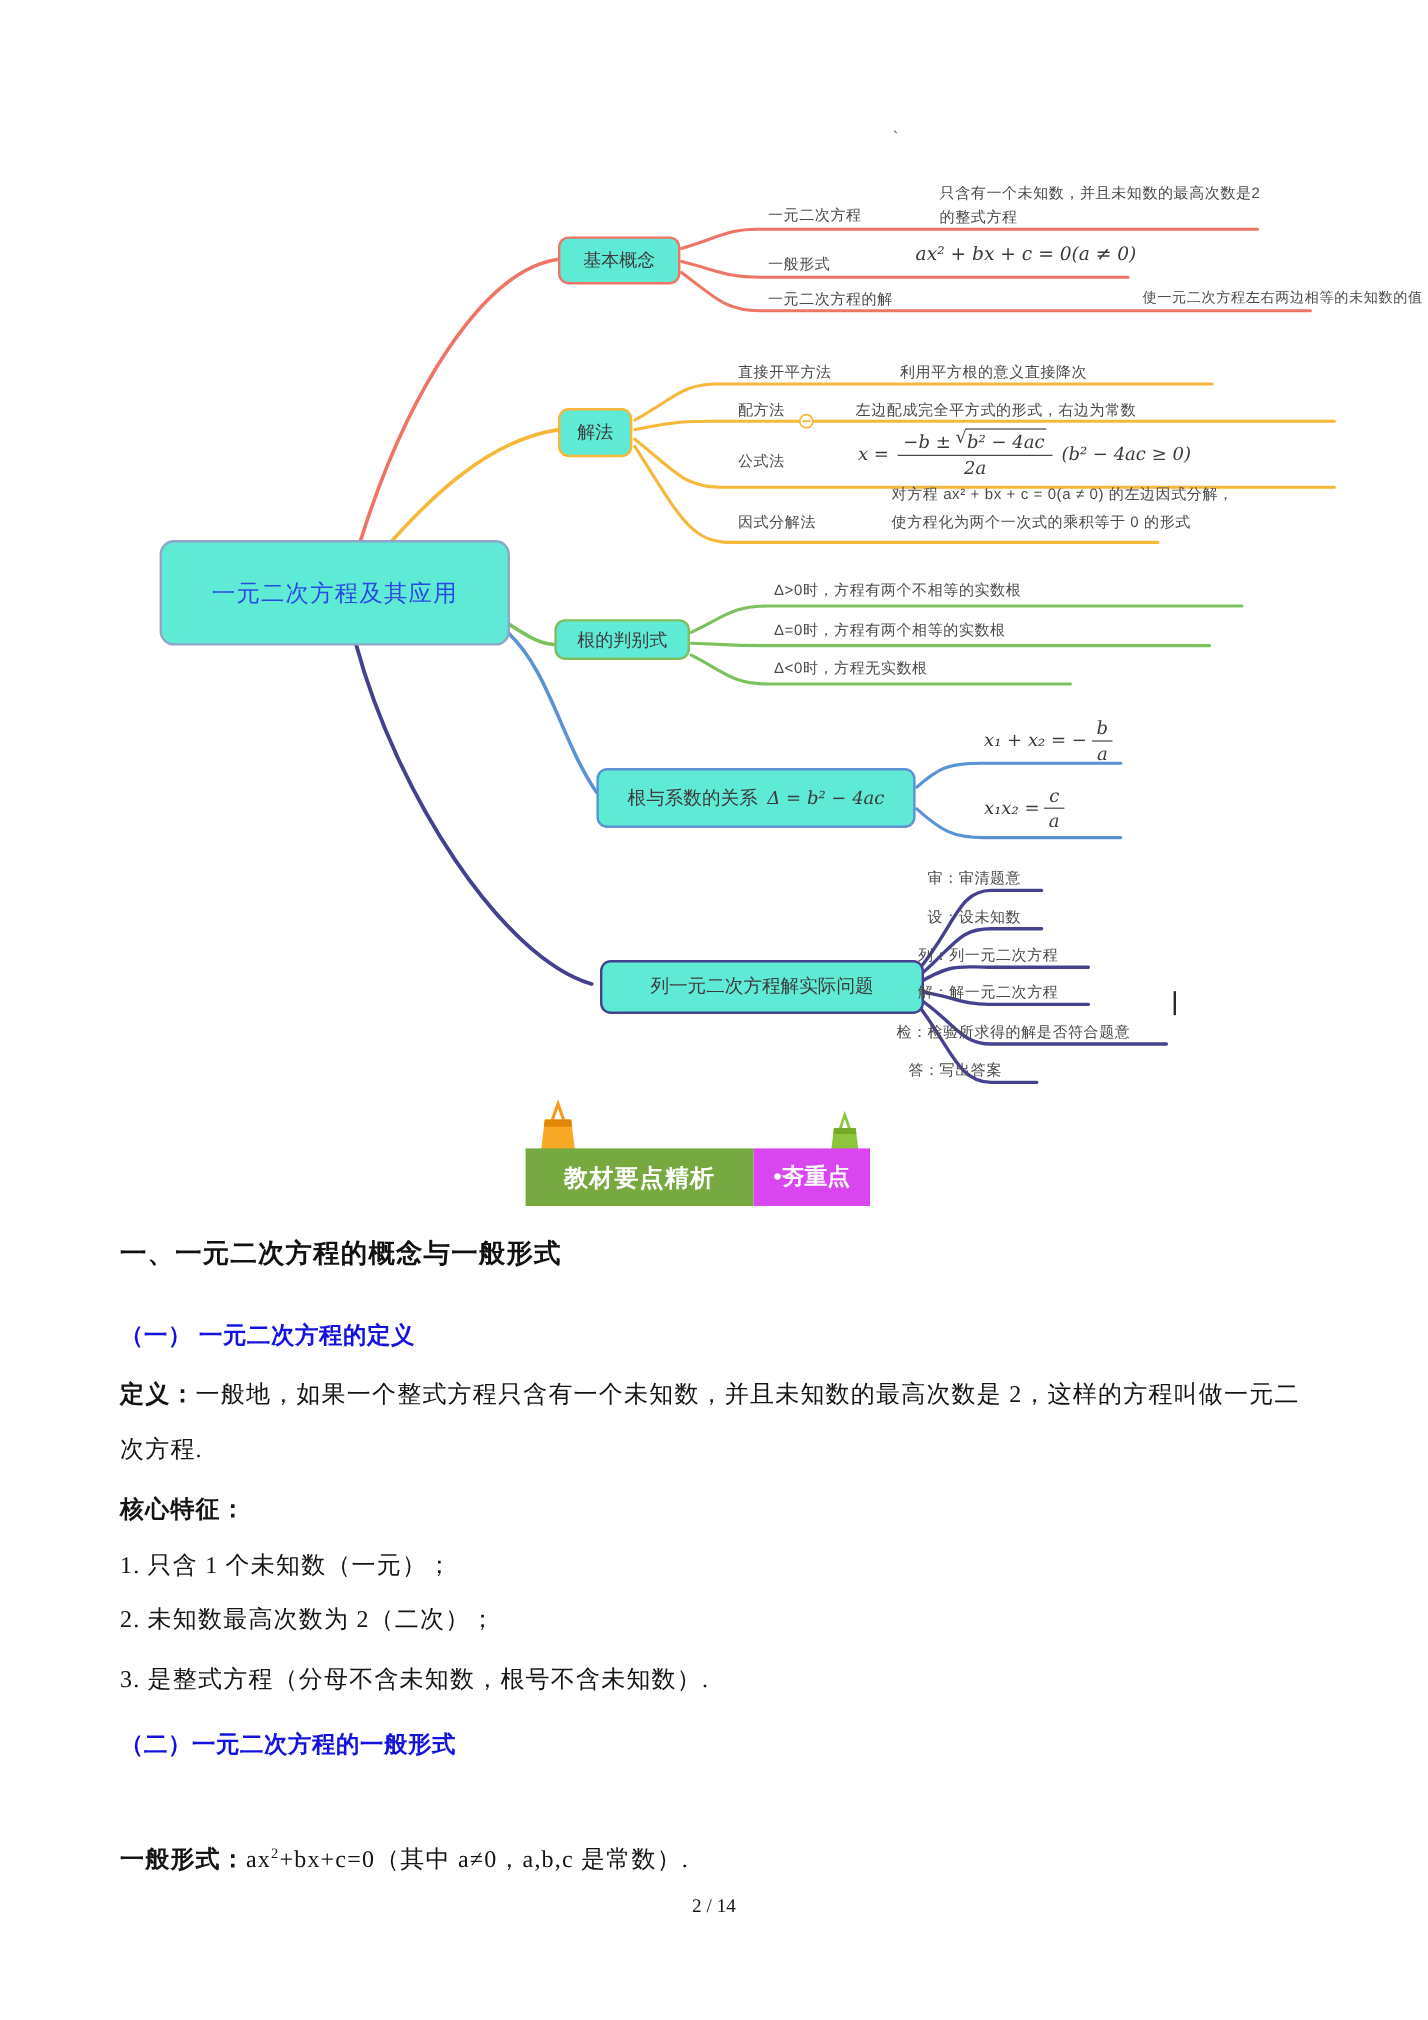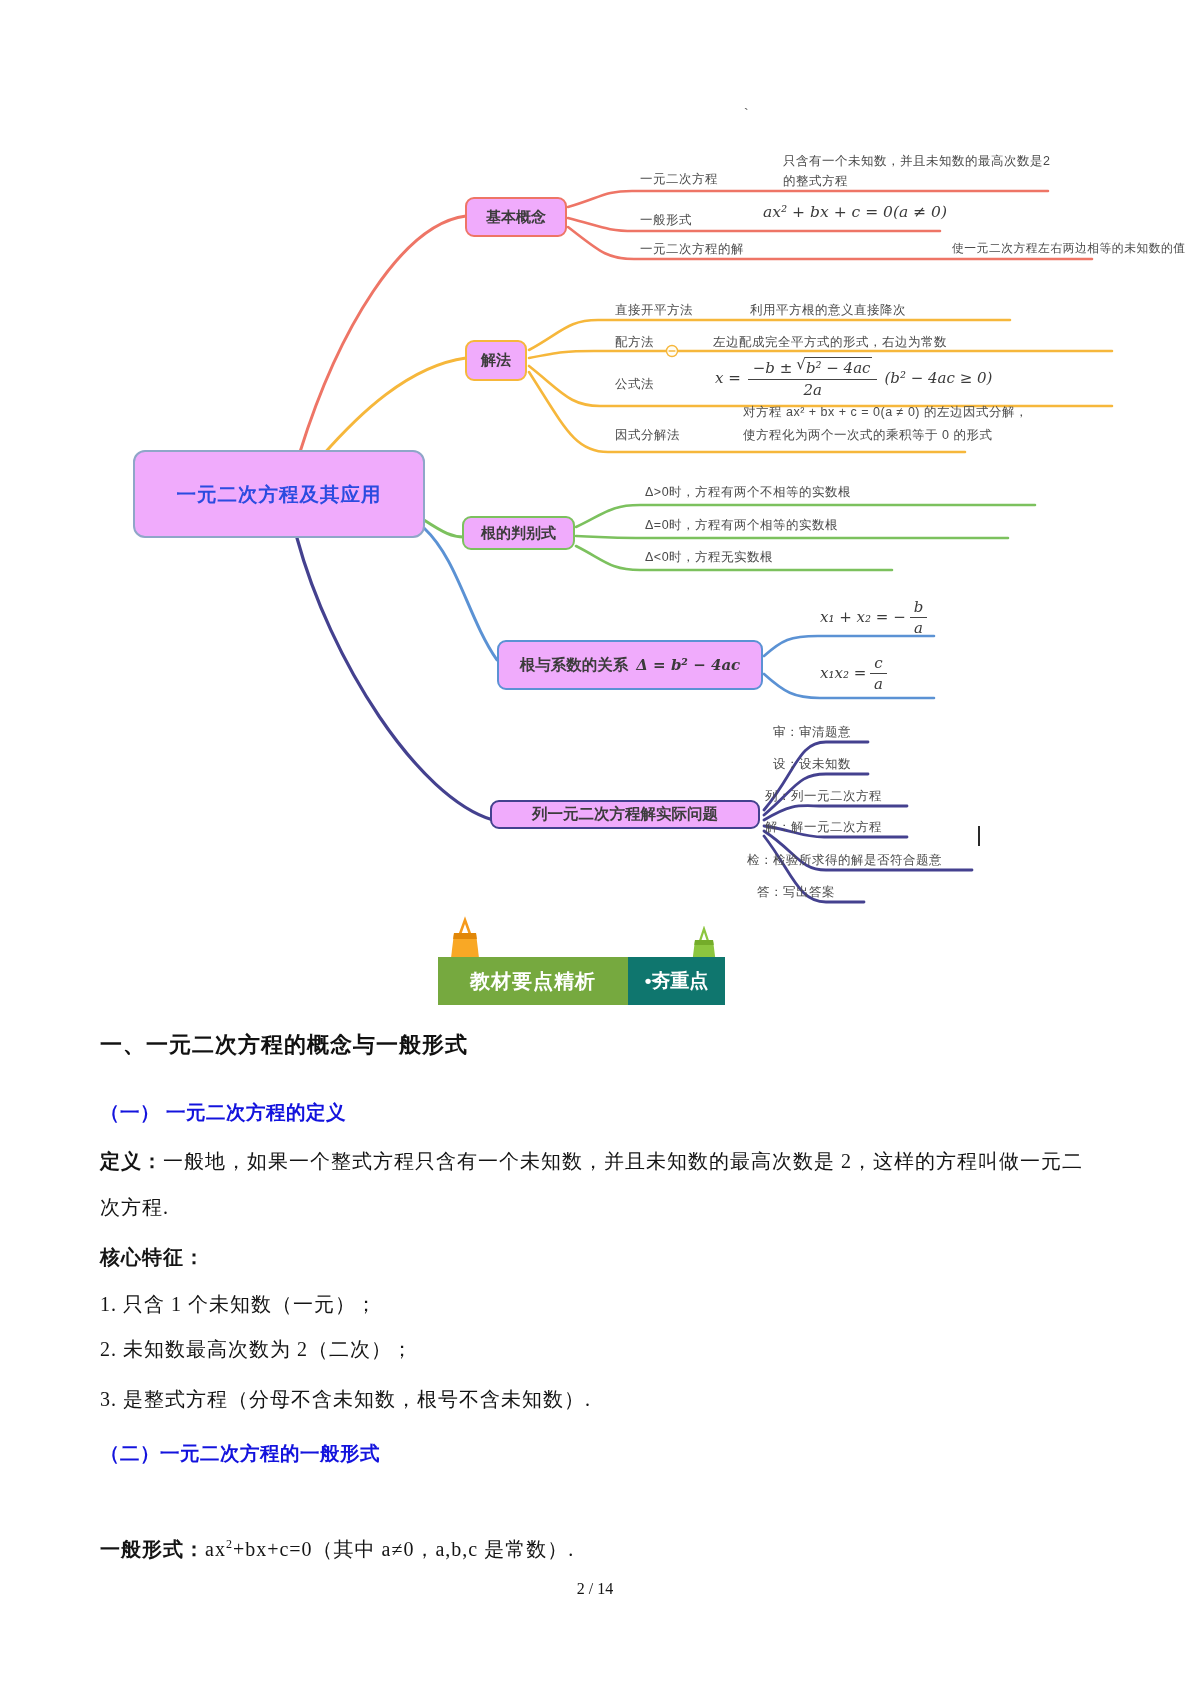--- a/index.html
+++ b/index.html
@@ -1,21 +1,21 @@
 <!DOCTYPE html>
 <html><head>
 <meta charset="utf-8">
 <style>
   html,body{margin:0;padding:0;background:#fff;}
   .page{position:relative;width:1190px;height:1683px;background:#fff;overflow:hidden;
         font-family:"Liberation Sans","DejaVu Sans",sans-serif;}
   .abs{position:absolute;}
   
-  .mm-box{position:absolute;background:#f0abfc;border-radius:9px;display:flex;align-items:center;
-          justify-content:center;gap:8px;font-weight:bold;color:#3c3c3c;box-sizing:border-box;}
+  .mm-box{position:absolute;background:#5eead4;border-radius:9px;display:flex;align-items:center;
+          justify-content:center;gap:8px;font-weight:normal;color:#3c3c3c;box-sizing:border-box;}
   .mm-label{position:absolute;font-size:12.5px;color:#4a4a4a;white-space:nowrap;letter-spacing:.5px;}
   .mm-desc{position:absolute;font-size:12.5px;color:#4a4a4a;white-space:nowrap;letter-spacing:.5px;}
   .math{font-family:"DejaVu Serif",serif;font-style:italic;color:#3a3a3a;white-space:nowrap;}
   .frac{display:inline-flex;flex-direction:column;align-items:center;}
   .frac .num{display:flex;align-items:flex-end;padding:0 5px 2px;}
   .frac .den{border-top:1.4px solid #444;align-self:stretch;text-align:center;padding-top:1px;}
   .sqrt{display:inline-flex;align-items:flex-start;margin-left:4px;}
   .rsign{line-height:1;margin-right:-1px;}
   .rad{border-top:1.4px solid #444;padding:1px 2px 0 1px;}
   
@@ -131,21 +131,21 @@
       </span>
   </div>
   <div class="abs math" style="left:820px;top:654px;height:38px;display:flex;align-items:center;gap:4px;font-size:15px;">
     <span>x₁x₂ =</span>
     <span class="frac">
         <span class="num" style="padding:0 4px 1px;">c</span>
         <span class="den">a</span>
       </span>
   </div>
 
-  <div class="mm-box" style="left:490px;top:800px;width:270px;height:29px;border:2.5px solid #44418f;font-size:15.5px;">
+  <div class="mm-box" style="left:500px;top:800px;width:270px;height:45px;border:2.5px solid #44418f;font-size:15.5px;">
     <span>列一元二次方程解实际问题</span>
   </div>
   <span class="mm-desc" style="left:773px;top:724px;">审：审清题意</span>
   <span class="mm-desc" style="left:773px;top:756px;">设：设未知数</span>
   <span class="mm-desc" style="left:765px;top:788px;">列：列一元二次方程</span>
   <span class="mm-desc" style="left:765px;top:819px;">解：解一元二次方程</span>
   <span class="mm-desc" style="left:747px;top:852px;">检：检验所求得的解是否符合题意</span>
   <span class="mm-desc" style="left:757px;top:884px;">答：写出答案</span>
 
   <div class="abs" style="left:978px;top:826px;width:2px;height:20px;background:#2a2a2a;"></div>
@@ -157,21 +157,21 @@
   </svg>
   <svg class="abs" style="left:690px;top:926px;" width="28" height="36">
     <path d="M10 15 L14 3 L18 15" fill="none" stroke="#8cc63f" stroke-width="2.3"></path>
     <path d="M5 14 H23 L25.5 34 H2.5 Z" fill="#8cc63f"></path>
     <path d="M5 14 H23 L23.7 19 H4.3 Z" fill="#74ac2a"></path>
   </svg>
   <div class="banner" style="left:438px;top:957px;width:287px;">
     <div class="cell" style="width:190px;background:#76a93f;font-size:20px;letter-spacing:1px;">
       <span>教材要点精析</span>
     </div>
-    <div class="cell" style="width:97px;background:#0f766e;font-size:19px;">
+    <div class="cell" style="width:97px;background:#d946ef;font-size:19px;">
       <span>•夯重点</span>
     </div>
   </div>
 
   <div class="h1" style="left:100px;top:1030px;">一、一元二次方程的概念与一般形式</div>
 
   <div class="h2" style="left:100px;top:1099px;text-align:right;">（一） 一元二次方程的定义</div>
 
   <div class="body-line serif" style="left:100px;top:1148px;">
     <span class="blabel">定义：</span><span>一般地，如果一个整式方程只含有一个未知数，并且未知数的最高次数是 2，这样的方程叫做一元二</span>

